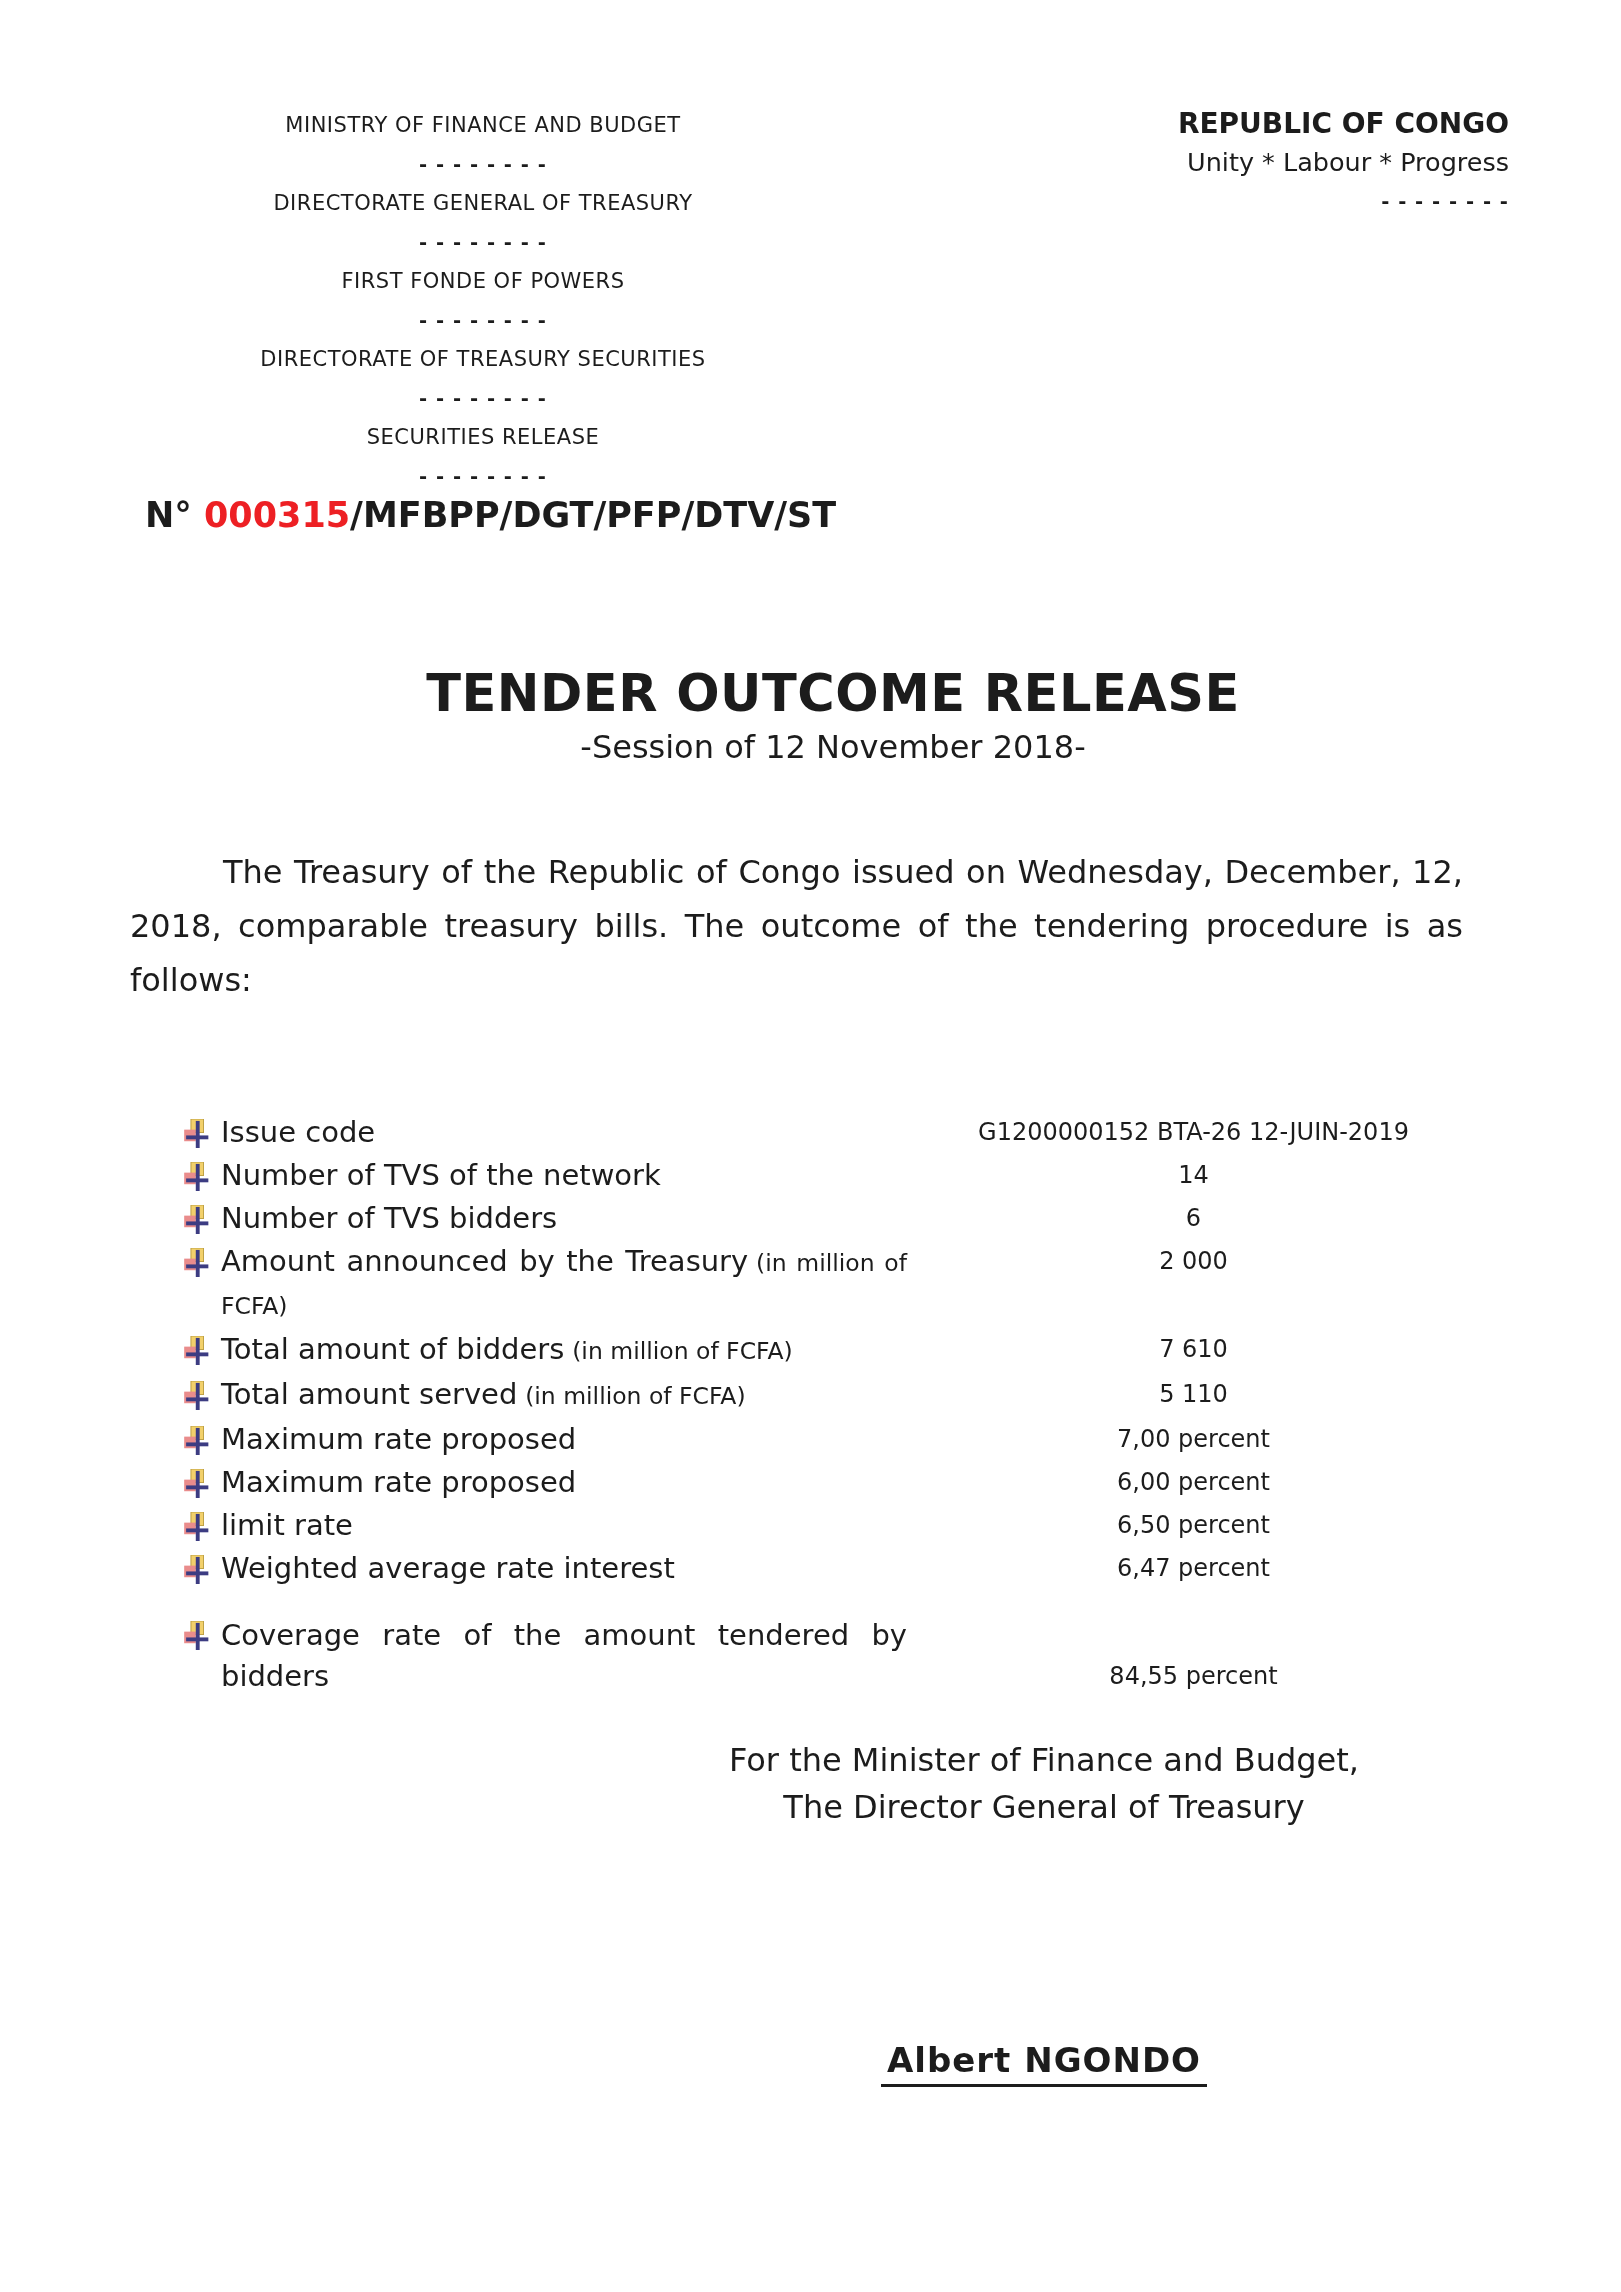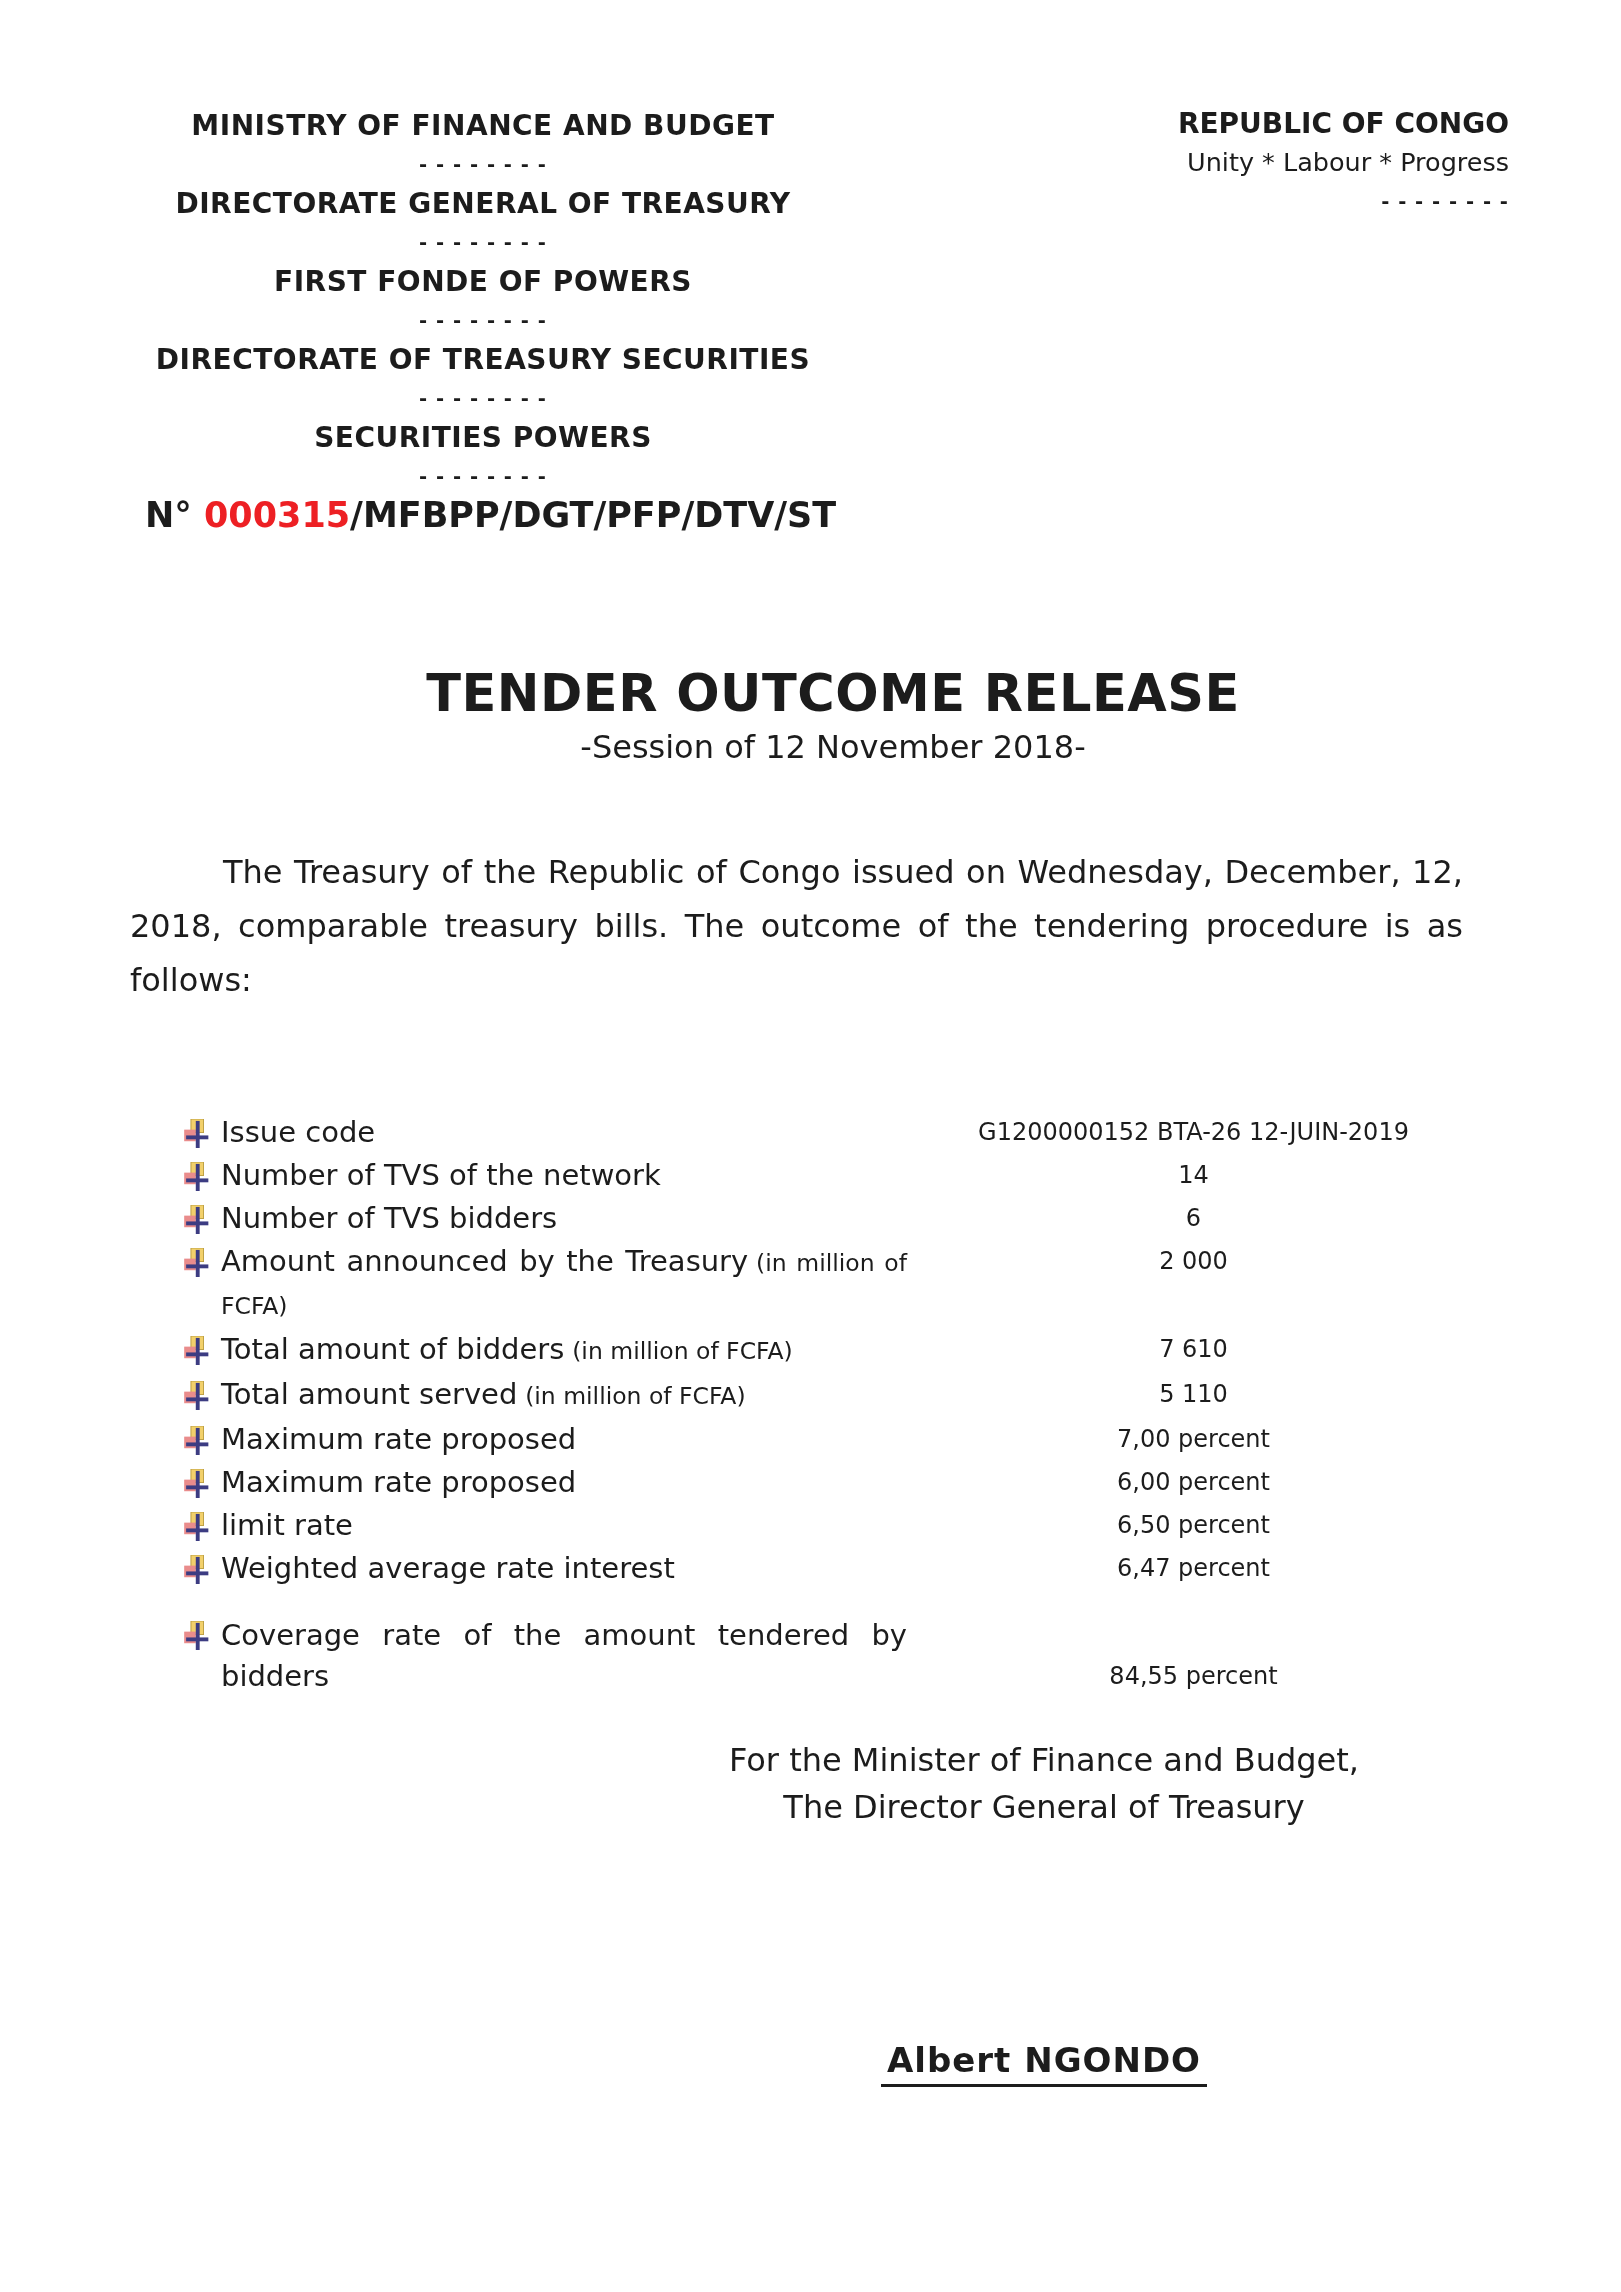--- a/index.html
+++ b/index.html
@@ -18,21 +18,21 @@
     color: var(--text);
     overflow: hidden;
   }
 
   
   .letterhead-left {
     position: absolute; left: 145px; top: 106px; width: 676px;
     text-align: center;
   }
   .lh-line {
-    font-weight: bold; font-size: 28px; line-height: 39px;
+    font-weight: normal; font-size: 21px; line-height: 39px;
     letter-spacing: 0.5px; white-space: nowrap;
   }
   .dash-sep {
     font-weight: bold; font-size: 19.6px; line-height: 39px;
     letter-spacing: 1px; white-space: nowrap;
   }
   .reference-line {
     font-weight: bold; font-size: 35px; line-height: 39px; white-space: nowrap;
   }
   .reference-number { color: var(--reference-red); }
@@ -106,21 +106,21 @@
 
 <div class="letterhead-left">
   <div class="lh-line">MINISTRY OF FINANCE AND BUDGET</div>
   <div class="dash-sep">- - - - - - - -</div>
   <div class="lh-line">DIRECTORATE GENERAL OF TREASURY</div>
   <div class="dash-sep">- - - - - - - -</div>
   <div class="lh-line">FIRST FONDE OF POWERS</div>
   <div class="dash-sep">- - - - - - - -</div>
   <div class="lh-line">DIRECTORATE OF TREASURY SECURITIES</div>
   <div class="dash-sep">- - - - - - - -</div>
-  <div class="lh-line">SECURITIES POWERS</div>
+  <div class="lh-line">SECURITIES RELEASE</div>
   <div class="dash-sep">- - - - - - - -</div>
   <div class="reference-line">
     <span>N° </span><span class="reference-number">000315</span><span>/MFBPP/DGT/PFP/DTV/ST</span>
   </div>
 </div>
 
 <div class="letterhead-right">
   <div class="country-line">REPUBLIC OF CONGO</div>
   <div class="motto-line">Unity * Labour * Progress</div>
   <div class="dash-sep">- - - - - - - -</div>

